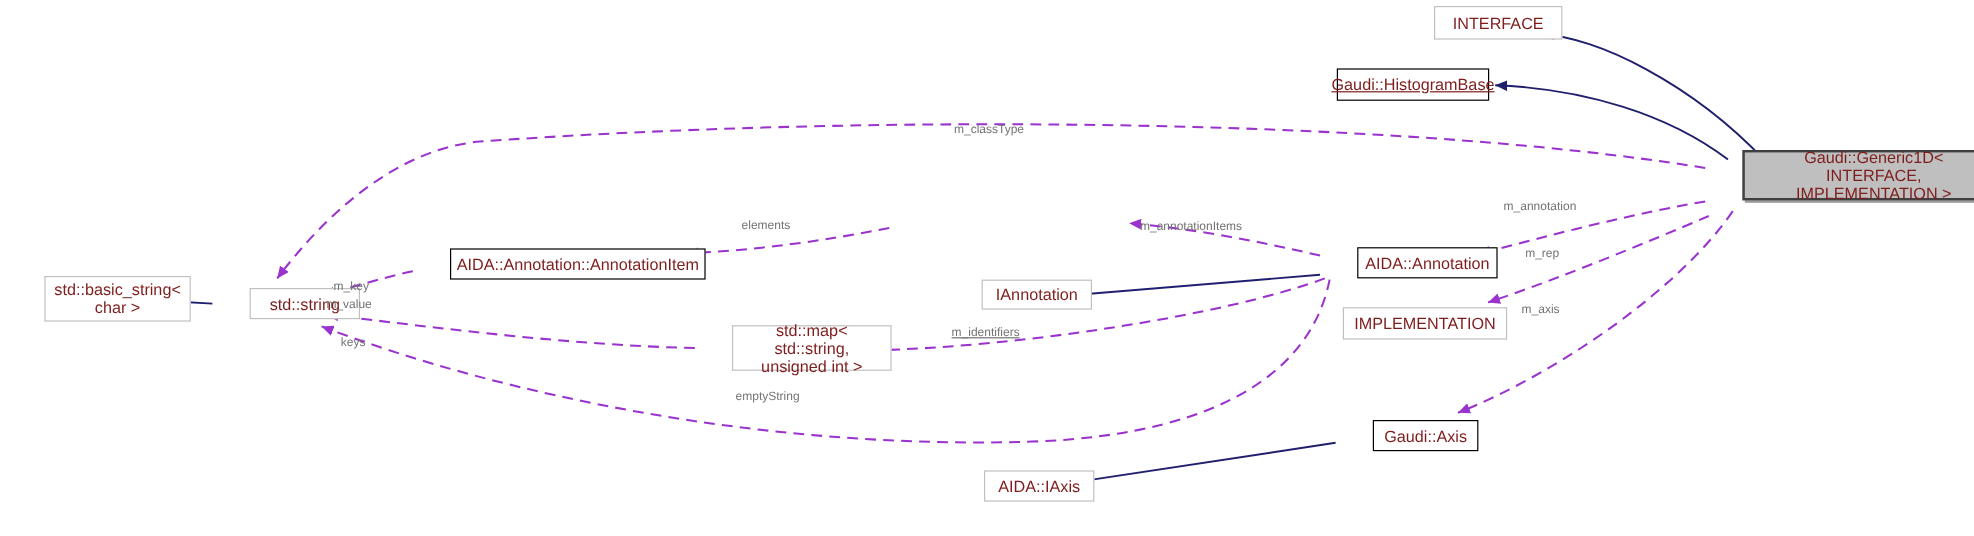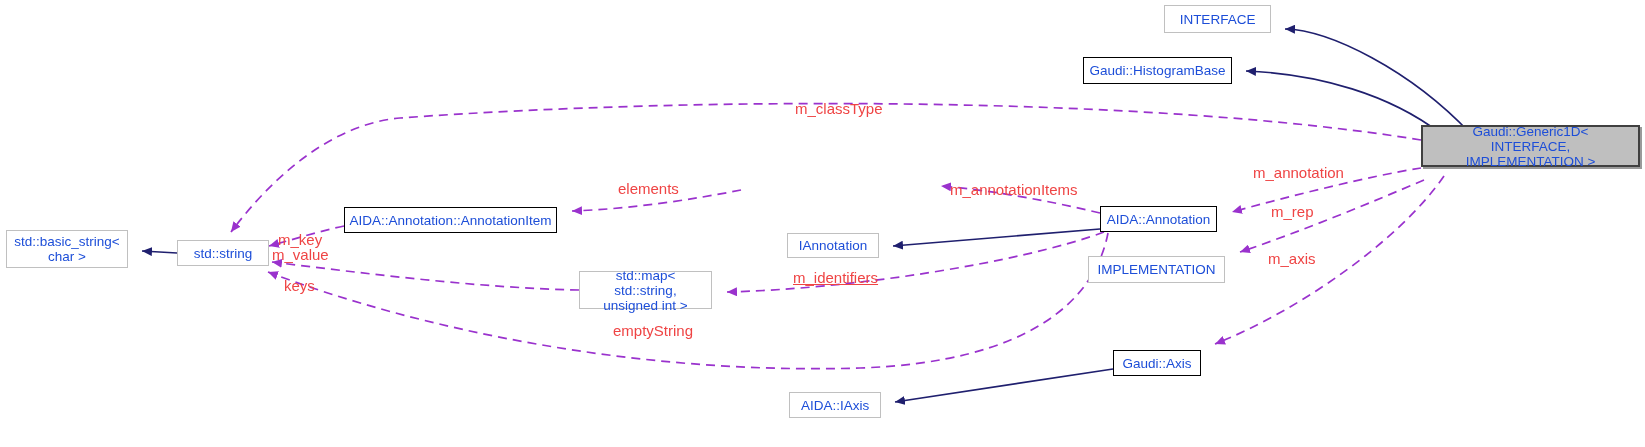--- a/index.html
+++ b/index.html
@@ -26,46 +26,47 @@
   }
   .node {
     position: absolute;
     box-sizing: border-box;
     display: flex;
     align-items: center;
     justify-content: center;
     text-align: center;
     font-size: 13.5px;
     line-height: 15px;
-    color: #1d4ed8;
+    color: #7f1d1d;
     background: #ffffff;
     border: 1px solid #000000;
     white-space: pre-line;
     padding: 0 16px;
     z-index: 5;
+    margin-left: 31px;
   }
   
   .node.solid {
     border: 1px solid #000000;
   }
   
   .node.light {
     border: 1px solid #c0c0c0;
   }
   
   .node.focus {
     background: #bfbfbf;
     border: 2px solid #404040;
     box-shadow: 2px 2px 0 #9a9a9a;
   }
   .edge-label {
     position: absolute;
-    font-size: 15px;
+    font-size: 10px;
     line-height: 15px;
-    color: #ef4444;
+    color: #737373;
     background: transparent;
     white-space: nowrap;
     z-index: 6;
   }
 </style>
 </head>
 <body>
 
 <div id="diagram">
 
@@ -111,21 +112,21 @@
       <path d="M741,190 C690,200 630,209 572,211" marker-end="url(#arrow-usage)"></path>
        std::string --&gt;
       <path d="M344,226 C320,231 295,239 269,246" marker-end="url(#arrow-usage)"></path>
        std::string --&gt;
       <path d="M579,290 C480,288 370,274 272,262" marker-end="url(#arrow-usage)"></path>
     </g>
   </svg>
 
   <div class="node light" style="left:1164px;top:5px;width:107px;height:28px;">INTERFACE</div>
 
-  <div class="node solid" style="left:1083px;top:57px;width:149px;height:27px;">Gaudi::HistogramBase</div>
+  <div class="node solid" style="left:1083px;top:57px;width:127px;height:27px;text-decoration:underline;">Gaudi::HistogramBase</div>
 
   <div class="node focus" style="left:1421px;top:125px;width:219px;height:42px;">Gaudi::Generic1D&lt; INTERFACE,
 IMPLEMENTATION &gt;</div>
 
 
   <div class="node solid" style="left:344px;top:207px;width:213px;height:26px;">AIDA::Annotation::AnnotationItem</div>
 
   <div class="node solid" style="left:1100px;top:206px;width:117px;height:26px;">AIDA::Annotation</div>
 
   <div class="node light" style="left:787px;top:233px;width:92px;height:25px;">IAnnotation</div>

